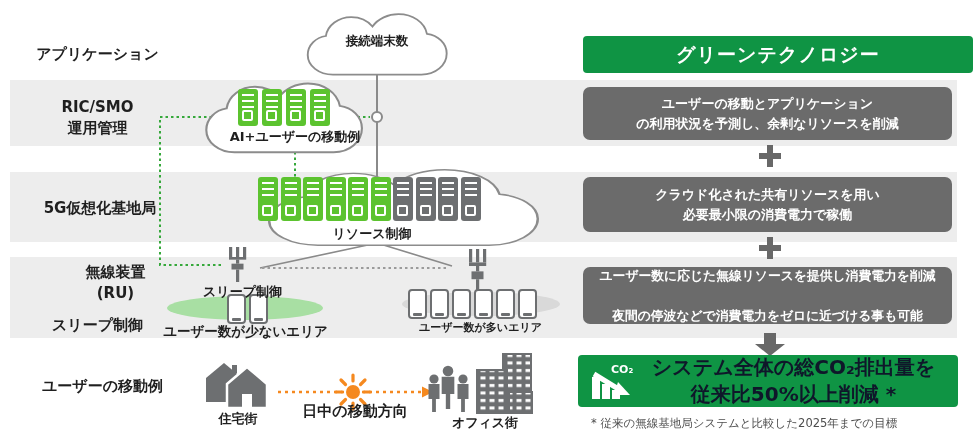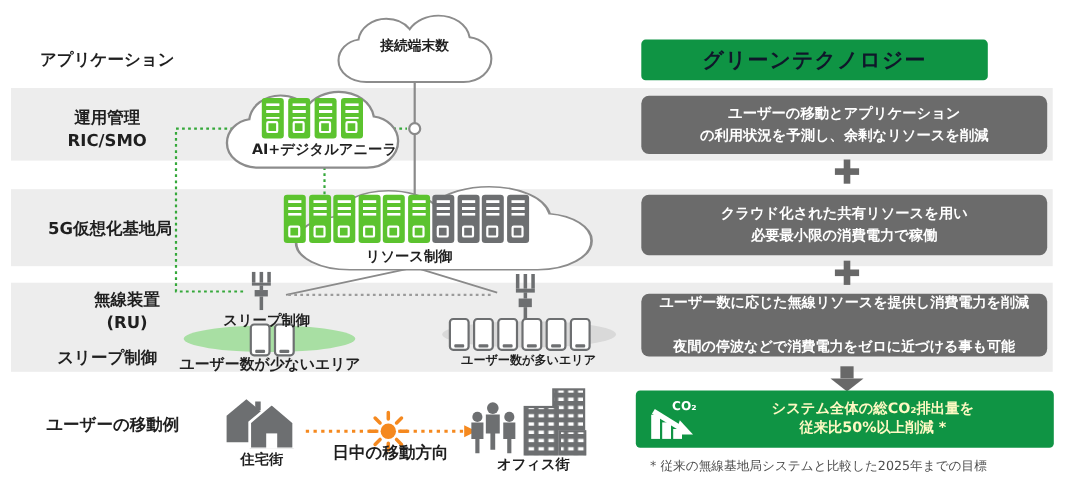--- a/index.html
+++ b/index.html
@@ -15,34 +15,34 @@
   .server.gray{background:#6d6f71;}
   .server::before{content:"";position:absolute;left:4px;right:4px;top:5px;height:14px;
       background:repeating-linear-gradient(to bottom,#fff 0,#fff 2.5px,rgba(0,0,0,0) 2.5px,rgba(0,0,0,0) 6px);}
   .server::after{content:"";position:absolute;left:4px;bottom:5px;width:7px;height:7px;border:2.5px solid #fff;border-radius:2px;}
   
   .phone{position:absolute;width:15px;height:26px;border:2.5px solid #6d6f71;border-radius:4px;background:#fff;z-index:3;}
   .phone::after{content:"";position:absolute;left:3px;right:3px;bottom:1.5px;height:2.5px;background:#6d6f71;border-radius:1px;}
   .area-ellipse{position:absolute;border-radius:50%;z-index:2;}
   .icon-abs{position:absolute;z-index:3;}
   
-  .hdr{position:absolute;left:583px;top:36px;width:315px;height:37px;background:#0f9444;border-radius:4px;
-       color:#0f172a;font-weight:bold;font-size:19px;letter-spacing:1px;display:flex;align-items:center;justify-content:center;z-index:3;}
+  .hdr{position:absolute;left:583px;top:36px;width:390px;height:37px;background:#0f9444;border-radius:4px;
+       color:#ffffff;font-weight:bold;font-size:19px;letter-spacing:1px;display:flex;align-items:center;justify-content:center;z-index:3;}
   .gbox{position:absolute;left:583px;width:369px;background:#6b6b6b;border-radius:7px;color:#fff;font-weight:bold;
         text-align:center;display:flex;flex-direction:column;justify-content:center;font-size:13px;line-height:1.5;z-index:3;}
   .plus{position:absolute;width:22px;height:22px;z-index:3;}
   .plus::before{content:"";position:absolute;left:0;top:8px;width:22px;height:6px;background:#686868;}
   .plus::after{content:"";position:absolute;left:8px;top:0;width:6px;height:22px;background:#686868;}
   .down-arrow{position:absolute;width:30px;height:23px;z-index:3;}
   .down-arrow::before{content:"";position:absolute;left:9px;top:0;width:12px;height:11px;background:#686868;}
   .down-arrow::after{content:"";position:absolute;left:0;top:11px;width:0;height:0;
       border-left:15px solid rgba(0,0,0,0);border-right:15px solid rgba(0,0,0,0);border-top:12px solid #686868;}
   .result{position:absolute;left:578px;top:355px;width:380px;height:52px;background:#0f9444;border-radius:4px;
           display:flex;align-items:center;z-index:3;}
-  .result .txt{flex:1;color:#fef9c3;font-weight:bold;font-size:13px;line-height:1.35;text-align:center;margin-right:10px;}
+  .result .txt{flex:1;color:#0f172a;font-weight:bold;font-size:20px;line-height:1.35;text-align:center;margin-right:10px;}
   .footnote{position:absolute;left:591px;top:416px;font-size:11.5px;color:#4d4d4d;z-index:3;}
 </style>
 </head>
 <body>
 
 <div class="canvas">
 
   <div class="band" style="top:80px;height:66px;"></div>
   <div class="band" style="top:172px;height:70px;"></div>
   <div class="band" style="top:257px;height:81px;"></div>
@@ -77,21 +77,21 @@
   <svg class="cloud" style="left:201px;top:81px;" width="168" height="73" viewBox="0 0 190 88" preserveAspectRatio="none">
     <path d="M38,86 C20,86 6,74 6,59 C6,46 16,35 29,33 C31,18 45,7 61,7 C72,7 82,12 88,20 C95,9 108,3 121,3 C139,3 154,14 157,30 C171,32 182,43 182,57 C182,73 168,86 150,86 Z" fill="#fff" stroke="#8c8c8c" stroke-width="2.4"></path>
   </svg>
   <svg class="cloud" style="left:260px;top:167px;" width="290" height="80" viewBox="0 0 190 88" preserveAspectRatio="none">
     <path d="M38,86 C20,86 6,74 6,59 C6,46 16,35 29,33 C31,18 45,7 61,7 C72,7 82,12 88,20 C95,9 108,3 121,3 C139,3 154,14 157,30 C171,32 182,43 182,57 C182,73 168,86 150,86 Z" fill="#fff" stroke="#8c8c8c" stroke-width="1.6"></path>
   </svg>
 
   <div class="cloudlbl" style="left:312px;top:33px;width:130px;font-size:12.5px;">
     <div>接続端末数</div>
   </div>
-  <div class="cloudlbl" style="left:215px;top:129px;width:160px;font-size:13px;">AI+デジタルアニーラ</div>
+  <div class="cloudlbl" style="left:215px;top:129px;width:160px;font-size:13px;">AI+ユーザーの移動例</div>
   <div class="cloudlbl" style="left:307px;top:226px;width:130px;font-size:13px;">リソース制御</div>
 
   <div class="server" style="left:238px;top:89px;height:37px;"></div>
   <div class="server" style="left:262px;top:89px;height:37px;"></div>
   <div class="server" style="left:286px;top:89px;height:37px;"></div>
   <div class="server" style="left:310px;top:89px;height:37px;"></div>
 
   <div class="server" style="left:258px;top:177px;height:44px;"></div>
   <div class="server" style="left:281px;top:177px;height:44px;"></div>
   <div class="server" style="left:303px;top:177px;height:44px;"></div>
@@ -134,22 +134,22 @@
 
   <div class="phone" style="left:408px;top:289px;"></div>
   <div class="phone" style="left:430px;top:289px;"></div>
   <div class="phone" style="left:452px;top:289px;"></div>
   <div class="phone" style="left:474px;top:289px;"></div>
   <div class="phone" style="left:496px;top:289px;"></div>
   <div class="phone" style="left:518px;top:289px;"></div>
 
   <div class="lbl" style="left:30px;top:44px;width:135px;font-size:15px;">アプリケーション</div>
   <div class="lbl" style="left:30px;top:97px;width:135px;font-size:15px;">
+    <div>RIC/SMO</div>
     <div>運用管理</div>
-    <div>RIC/SMO</div>
   </div>
   <div class="lbl" style="left:30px;top:198px;width:140px;font-size:15px;">5G仮想化基地局</div>
   <div class="lbl" style="left:48px;top:262px;width:135px;font-size:15px;">
     <div>無線装置</div>
     <div>(RU)</div>
   </div>
   <div class="lbl" style="left:30px;top:315px;width:135px;font-size:15px;">スリープ制御</div>
   <div class="lbl" style="left:30px;top:376px;width:145px;font-size:15px;">ユーザーの移動例</div>
 
   <div class="lbl" style="left:195px;top:283px;width:95px;font-size:13px;">スリープ制御</div>

